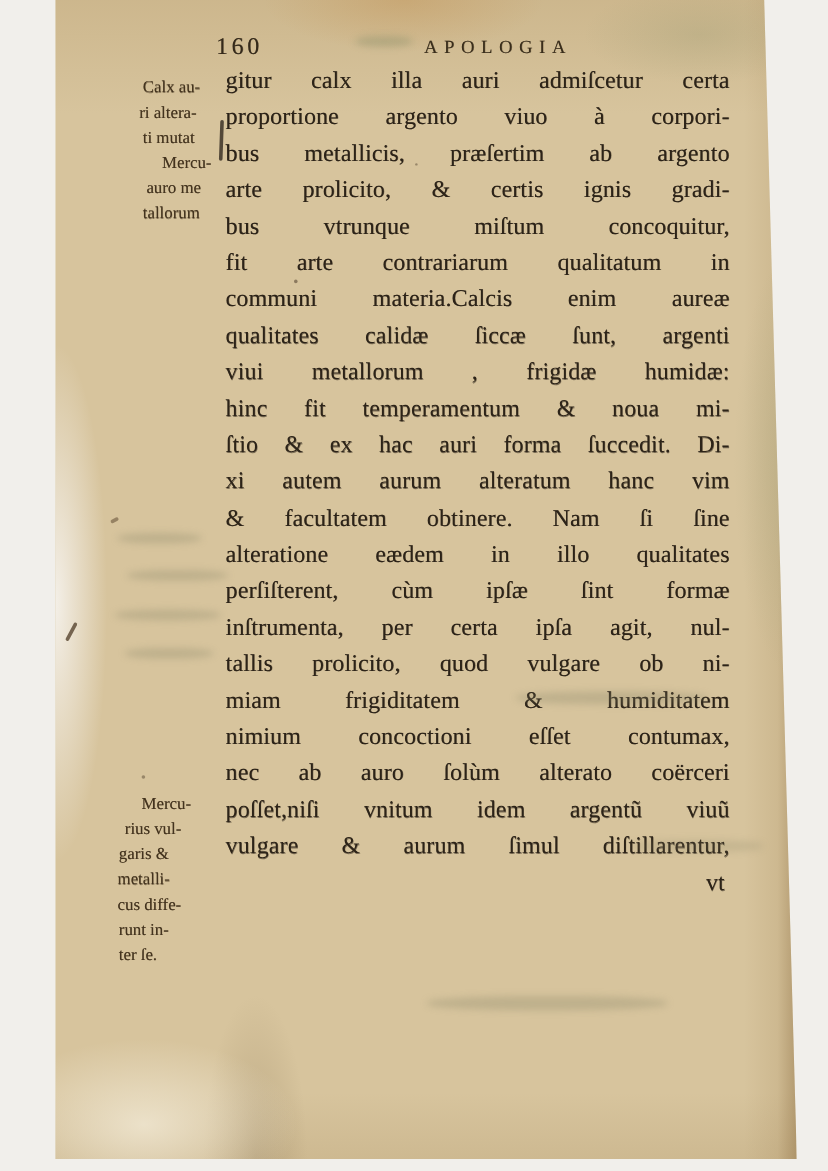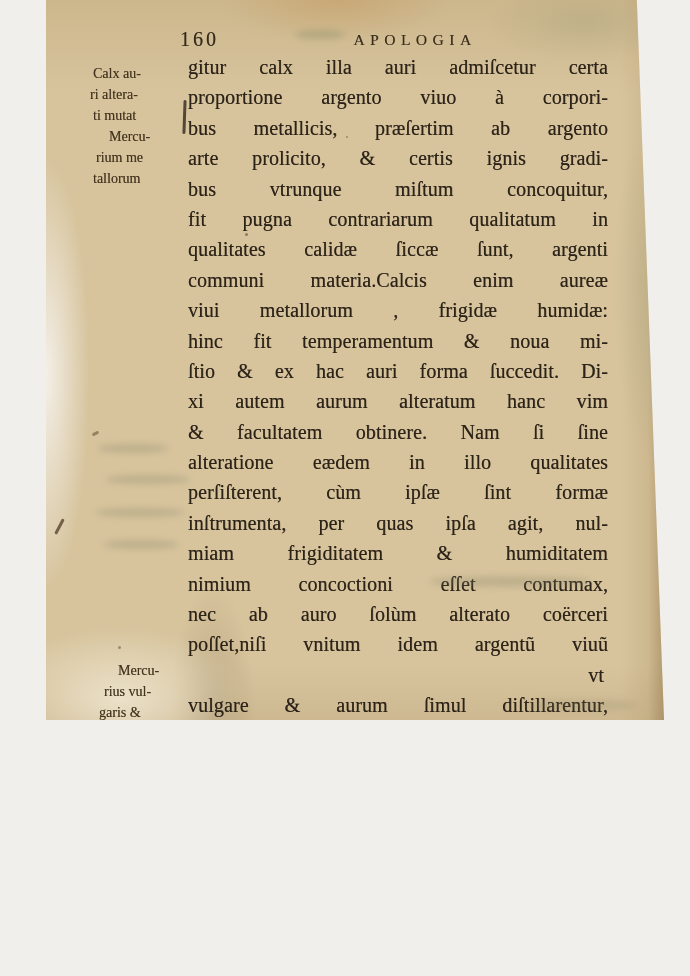--- a/index.html
+++ b/index.html
@@ -3,21 +3,21 @@
 <meta charset="utf-8">
 <style>
   html,body{margin:0;padding:0;}
   body{
     width:690px;height:976px;position:relative;overflow:hidden;
     background:#f1efeb;
     font-family:"Liberation Serif","DejaVu Serif",serif;
   }
   
   .paper{
-    position:absolute;left:46px;top:0;width:618px;height:720px;
+    position:absolute;left:46px;top:0;width:618px;height:966px;
     background:
       radial-gradient(ellipse 60px 300px at 0% 52%, rgba(246,243,238,0.92), rgba(246,243,238,0) 72%),
       radial-gradient(ellipse 170px 95px at 12% 97%, rgba(240,231,210,0.85), rgba(240,231,210,0) 75%),
       radial-gradient(ellipse 60px 190px at 27% 100%, rgba(132,112,78,0.30), rgba(132,112,78,0) 72%),
       radial-gradient(ellipse 150px 55px at 47% 0%, rgba(190,130,58,0.28), rgba(190,130,58,0) 78%),
       radial-gradient(ellipse 130px 55px at 87% 3%, rgba(148,150,110,0.26), rgba(148,150,110,0) 75%),
       radial-gradient(ellipse 70px 240px at 100% 40%, rgba(146,150,110,0.30), rgba(146,150,110,0) 75%),
       linear-gradient(180deg, rgba(168,136,84,0.22) 0, rgba(168,136,84,0) 95px),
       linear-gradient(270deg, rgba(134,102,56,0.45) 0, rgba(154,124,76,0.16) 16px, rgba(154,124,76,0) 44px),
       linear-gradient(0deg, rgba(150,122,76,0.15) 0, rgba(150,122,76,0) 55px),
@@ -33,21 +33,21 @@
   .header{
     position:absolute;left:259px;top:31px;width:220px;text-align:center;
     font-size:15.5px;letter-spacing:5.5px;color:#392d1b;
     text-shadow:0.3px 0.3px 0 rgba(57,45,27,0.45);
   }
   .margin-note{
     position:absolute;width:100px;
     font-size:14px;line-height:21px;color:#43331e;
     text-shadow:0.2px 0.2px 0.4px rgba(67,51,30,0.55);
   }
-  #note1{left:44px;top:63px;}
+  #note1{left:70px;top:63px;}
   #note2{left:52px;top:660px;}
   .body-block{
     position:absolute;left:142px;top:52px;width:420px;
     font-size:20px;line-height:30.4px;color:#2c2318;
     text-shadow:0.35px 0.35px 0 rgba(44,35,24,0.55);
     letter-spacing:0.1px;
   }
   .bl{text-align:justify;text-align-last:justify;height:30.4px;overflow:visible;}
   .bl.left{text-align-last:left;}
   .bl.indent{padding-left:36px;}
@@ -63,57 +63,58 @@
 <div class="paper" lang="la">
 
   <div class="pagenum">160</div>
   <div class="header">APOLOGIA</div>
 
   <div class="margin-note" id="note1">
     <div style="padding-left:3px">Calx au-</div>
     <div style="padding-left:0">ri altera-</div>
     <div style="padding-left:3px">ti mutat</div>
     <div style="padding-left:19px">Mercu-</div>
-    <div style="padding-left:6px">rium me</div>
+    <div style="padding-left:6px">auro me</div>
     <div style="padding-left:3px">tallorum</div>
   </div>
 
   <div class="margin-note" id="note2">
     <div style="padding-left:20px">Mercu-</div>
     <div style="padding-left:6px">rius vul-</div>
     <div style="padding-left:1px">garis &amp;</div>
     <div style="padding-left:0">metalli-</div>
     <div style="padding-left:0">cus diffe-</div>
     <div style="padding-left:1px">runt in-</div>
     <div style="padding-left:1px">ter ſe.</div>
   </div>
 
   <div class="body-block">
     <div class="bl">gitur calx illa auri admiſcetur certa</div>
     <div class="bl">proportione argento viuo à corpori-</div>
     <div class="bl">bus metallicis, præſertim ab argento</div>
     <div class="bl">arte prolicito, &amp; certis ignis gradi-</div>
     <div class="bl">bus vtrunque miſtum concoquitur,</div>
-    <div class="bl">fit pugna contrariarum qualitatum in</div>
+    <div class="bl">fit arte contrariarum qualitatum in</div>
+    <div class="bl">communi materia.Calcis enim aureæ</div>
     <div class="bl">qualitates calidæ ſiccæ ſunt, argenti</div>
-    <div class="bl">communi materia.Calcis enim aureæ</div>
     <div class="bl">viui metallorum , frigidæ humidæ:</div>
     <div class="bl">hinc fit temperamentum &amp; noua mi-</div>
     <div class="bl">ſtio &amp; ex hac auri forma ſuccedit. Di-</div>
     <div class="bl">xi autem aurum alteratum hanc vim</div>
     <div class="bl">&amp; facultatem obtinere. Nam ſi ſine</div>
     <div class="bl">alteratione eædem in illo qualitates</div>
     <div class="bl">perſiſterent, cùm ipſæ ſint formæ</div>
-    <div class="bl">inſtrumenta, per quas ipſa agit, nul-</div>
+    <div class="bl">inſtrumenta, per certa ipſa agit, nul-</div>
+    <div class="bl">tallis prolicito, quod vulgare ob ni-</div>
     <div class="bl">miam frigiditatem &amp; humiditatem</div>
     <div class="bl">nimium concoctioni eſſet contumax,</div>
     <div class="bl">nec ab auro ſolùm alterato coërceri</div>
     <div class="bl">poſſet,niſi vnitum idem argentũ viuũ</div>
+    <div class="bl">vulgare &amp; aurum ſimul diſtillarentur,</div>
     <div class="bl catch">vt</div>
-    <div class="bl">vulgare &amp; aurum ſimul diſtillarentur,</div>
   </div>
 
   <div class="smudge" style="left:250px;top:30px;width:48px;height:9px;background:rgba(128,138,100,0.35);"></div>
   <div class="smudge" style="left:52px;top:444px;width:70px;height:9px;"></div>
   <div class="smudge" style="left:60px;top:475px;width:84px;height:9px;"></div>
   <div class="smudge" style="left:50px;top:508px;width:88px;height:9px;"></div>
   <div class="smudge" style="left:58px;top:540px;width:74px;height:9px;"></div>
   <div class="smudge" style="left:384px;top:576px;width:160px;height:11px;"></div>
   <div class="smudge" style="left:480px;top:700px;width:110px;height:10px;background:rgba(136,132,102,0.22);"></div>
   <div class="smudge" style="left:310px;top:830px;width:200px;height:12px;"></div>

